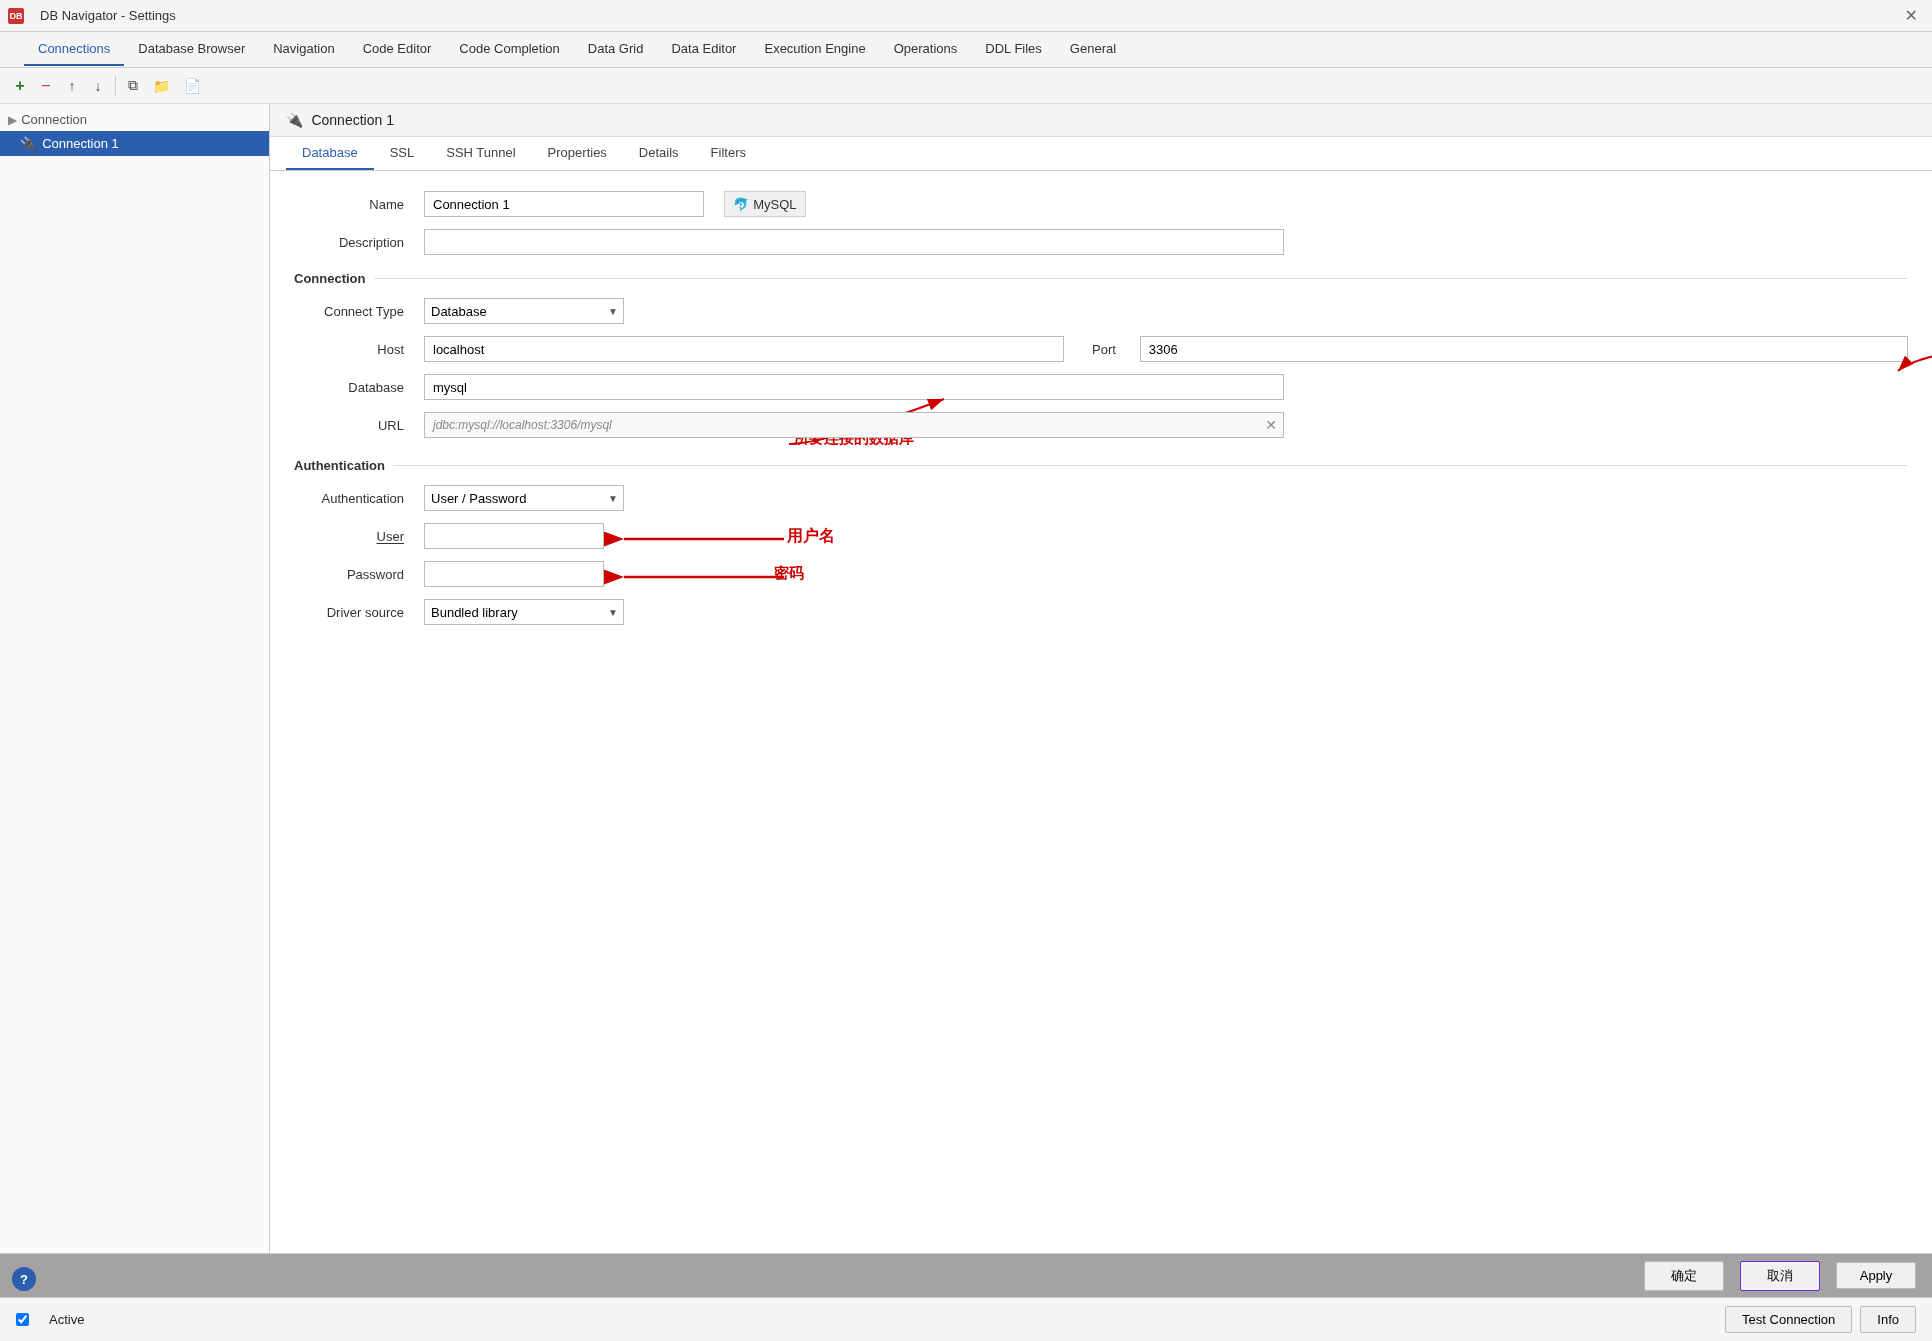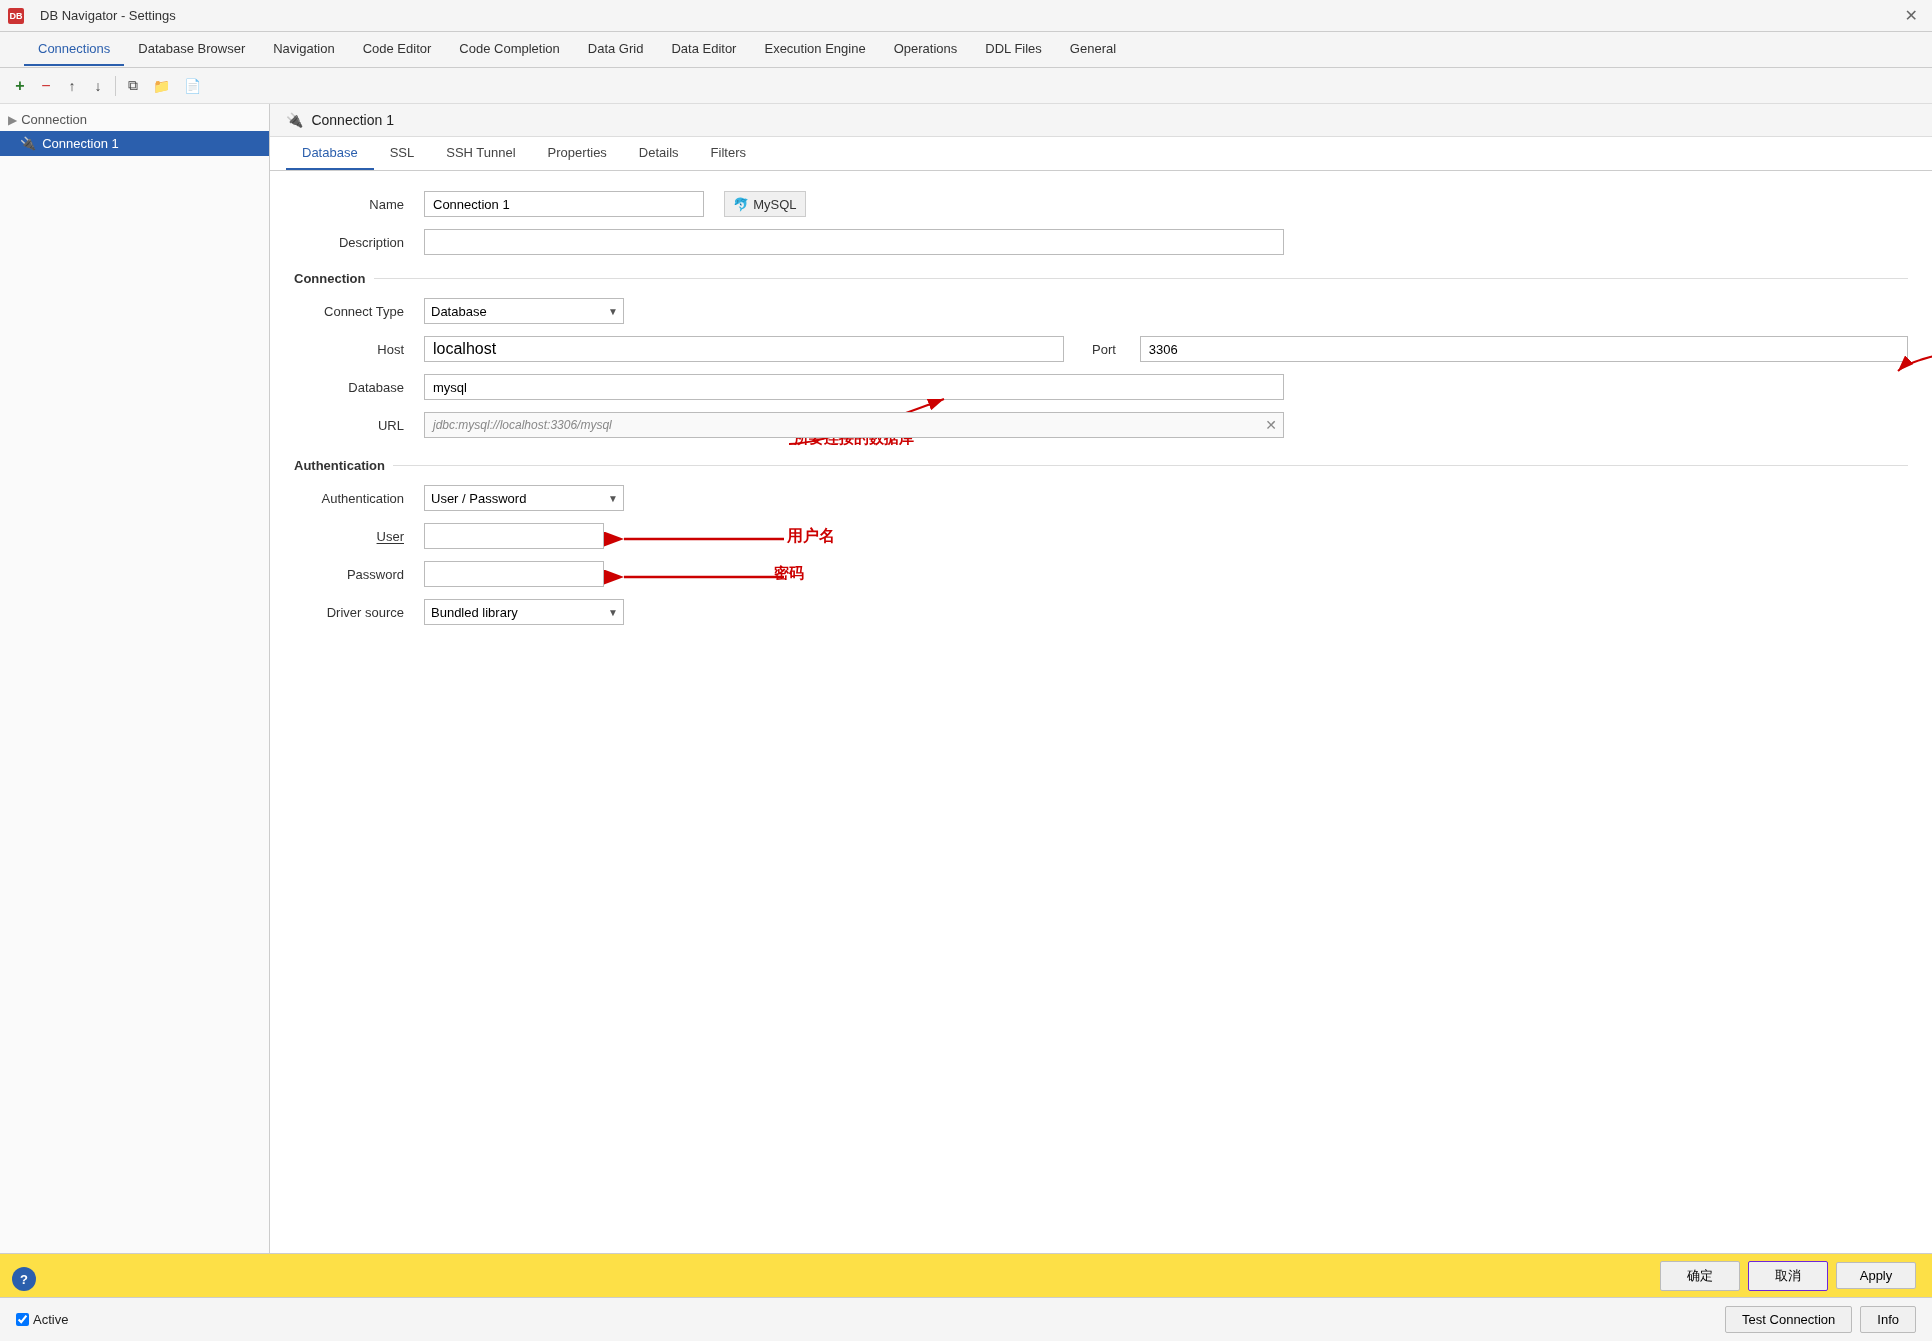--- a/index.html
+++ b/index.html
@@ -186,21 +186,21 @@
       margin: 16px 0 12px 0;
       display: flex;
       align-items: center;
       gap: 8px;
     }
     .section-divider {
       flex: 1;
       height: 1px;
       background: #ddd;
     }
-    .host-input { flex: 1; border: 1px solid #bbb; padding: 4px 8px; font-size: 16px; height: 26px; max-width: 650px; }
+    .host-input { flex: 1; border: 1px solid #bbb; padding: 4px 8px; font-size: 13px; height: 26px; max-width: 650px; }
     .port-input { width: 80px; border: 1px solid #bbb; padding: 4px 8px; font-size: 13px; height: 26px; }
 
     .select-with-arrow {
       position: relative;
       display: inline-block;
     }
     .select-with-arrow select {
       appearance: none;
       -webkit-appearance: none;
       padding-right: 24px;
@@ -223,39 +223,39 @@
       width: 1932px;
       background: #f5f5f5;
       border-top: 1px solid #ccc;
       display: flex;
       align-items: center;
       justify-content: space-between;
       padding: 6px 16px;
       height: 44px;
     }
     .bottom-left { display: flex; align-items: center; gap: 8px; }
-    .active-check { display: flex; align-items: center; gap: 4px; cursor: pointer; }
+    .active-check { display: flex; align-items: center; gap: 20px; cursor: pointer; }
     .active-check input { cursor: pointer; }
     .bottom-right { display: flex; align-items: center; gap: 8px; }
     .btn-test { background: #f0f0f0; border: 1px solid #bbb; padding: 5px 16px; font-size: 13px; cursor: pointer; border-radius: 2px; }
     .btn-info { background: #f0f0f0; border: 1px solid #bbb; padding: 5px 16px; font-size: 13px; cursor: pointer; border-radius: 2px; }
 
     .footer-bar {
       position: fixed;
       bottom: 44px;
       left: 0;
       width: 1932px;
-      background: #fde047;
+      background: #a3a3a3;
       border-top: 1px solid #ccc;
       display: flex;
       align-items: center;
       justify-content: flex-end;
       padding: 6px 16px;
       height: 44px;
-      gap: 8px;
+      gap: 16px;
     }
     .btn-ok { background: #f0f0f0; border: 1px solid #bbb; padding: 5px 20px; font-size: 13px; cursor: pointer; border-radius: 2px; min-width: 80px; }
     .btn-cancel { background: #f0f0f0; border: 1px solid #6d28d9; padding: 5px 20px; font-size: 13px; cursor: pointer; border-radius: 2px; min-width: 80px; }
     .btn-apply { background: #f0f0f0; border: 1px solid #bbb; padding: 5px 20px; font-size: 13px; cursor: pointer; border-radius: 2px; min-width: 80px; }
 
     .help-icon {
       position: fixed;
       bottom: 50px;
       left: 12px;
       width: 24px;

